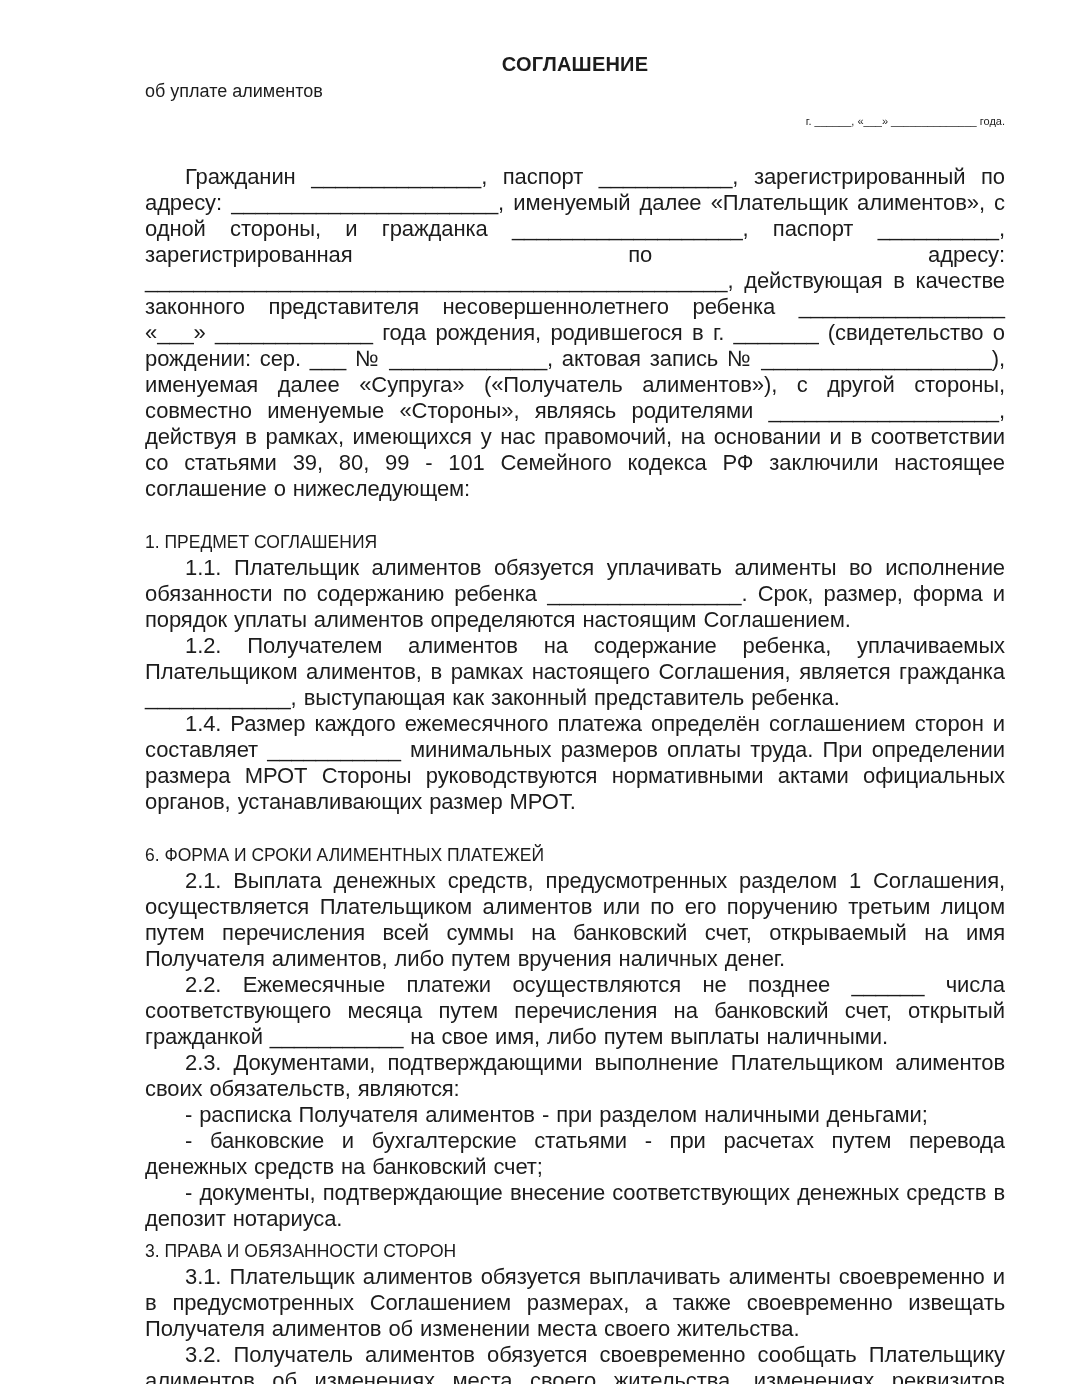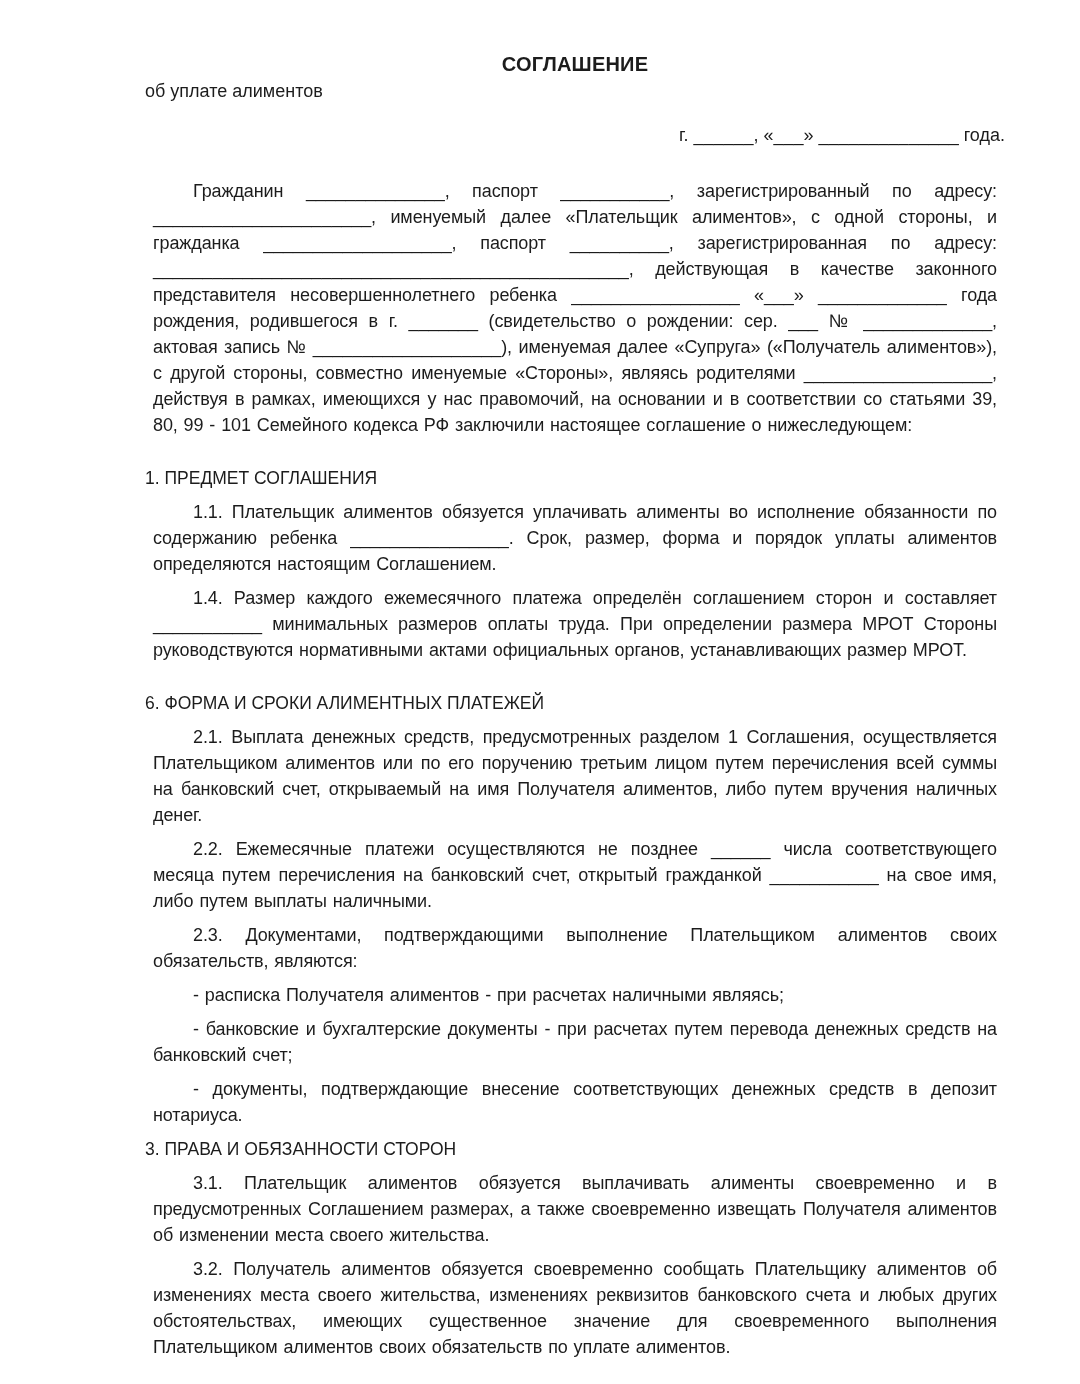--- a/index.html
+++ b/index.html
@@ -30,28 +30,28 @@
     letter-spacing: 0.2px;
   }
   .doc-subtitle {
     text-align: left;
     font-size: 18px;
     line-height: 26px;
     font-weight: normal;
   }
   .date-line {
     text-align: right;
-    font-size: 18px;
+    font-size: 11px;
     line-height: 30px;
-    margin-top: 16px;
+    margin-top: 2px;
     white-space: nowrap;
   }
   p.body-par {
-    margin: 8px;
-    font-size: 18px;
+    margin: 0;
+    font-size: 22px;
     line-height: 26px;
     text-align: justify;
     text-indent: 40px;
     letter-spacing: -0.1px;
     word-spacing: 1px;
   }
   p.preamble {
     margin-top: 28px;
   }
   h2.section-heading {
@@ -76,29 +76,30 @@
 
   <div class="doc-subtitle">об уплате алиментов</div>
 
   <div class="date-line">г. ______, «___» ______________ года.</div>
 
   <p class="body-par preamble">Гражданин ______________, паспорт ___________, зарегистрированный по адресу: ______________________, именуемый далее «Плательщик алиментов», с одной стороны, и гражданка ___________________, паспорт __________, зарегистрированная по адресу: ________________________________________________, действующая в качестве законного представителя несовершеннолетнего ребенка _________________ «___» _____________ года рождения, родившегося в г. _______ (свидетельство о рождении: сер. ___ № _____________, актовая запись № ___________________), именуемая далее «Супруга» («Получатель алиментов»), с другой стороны, совместно именуемые «Стороны», являясь родителями ___________________, действуя в рамках, имеющихся у нас правомочий, на основании и в соответствии со статьями 39, 80, 99 - 101 Семейного кодекса РФ заключили настоящее соглашение о нижеследующем:</p>
 
   <h2 class="section-heading spaced">1. ПРЕДМЕТ СОГЛАШЕНИЯ</h2>
 
   <p class="body-par">1.1. Плательщик алиментов обязуется уплачивать алименты во исполнение обязанности по содержанию ребенка ________________. Срок, размер, форма и порядок уплаты алиментов определяются настоящим Соглашением.</p>
+  <p class="body-par">1.2. Получателем алиментов на содержание ребенка, уплачиваемых Плательщиком алиментов, в рамках настоящего Соглашения, является гражданка ____________, выступающая как законный представитель ребенка.</p>
   <p class="body-par">1.4. Размер каждого ежемесячного платежа определён соглашением сторон и составляет ___________ минимальных размеров оплаты труда. При определении размера МРОТ Стороны руководствуются нормативными актами официальных органов, устанавливающих размер МРОТ.</p>
 
   <h2 class="section-heading spaced">6. ФОРМА И СРОКИ АЛИМЕНТНЫХ ПЛАТЕЖЕЙ</h2>
 
   <p class="body-par">2.1. Выплата денежных средств, предусмотренных разделом 1 Соглашения, осуществляется Плательщиком алиментов или по его поручению третьим лицом путем перечисления всей суммы на банковский счет, открываемый на имя Получателя алиментов, либо путем вручения наличных денег.</p>
   <p class="body-par">2.2. Ежемесячные платежи осуществляются не позднее ______ числа соответствующего месяца путем перечисления на банковский счет, открытый гражданкой ___________ на свое имя, либо путем выплаты наличными.</p>
   <p class="body-par">2.3. Документами, подтверждающими выполнение Плательщиком алиментов своих обязательств, являются:</p>
-  <p class="body-par">- расписка Получателя алиментов - при расчетах наличными являясь;</p>
-  <p class="body-par">- банковские и бухгалтерские документы - при расчетах путем перевода денежных средств на банковский счет;</p>
+  <p class="body-par">- расписка Получателя алиментов - при разделом наличными деньгами;</p>
+  <p class="body-par">- банковские и бухгалтерские статьями - при расчетах путем перевода денежных средств на банковский счет;</p>
   <p class="body-par">- документы, подтверждающие внесение соответствующих денежных средств в депозит нотариуса.</p>
 
   <h2 class="section-heading tight">3. ПРАВА И ОБЯЗАННОСТИ СТОРОН</h2>
 
   <p class="body-par">3.1. Плательщик алиментов обязуется выплачивать алименты своевременно и в предусмотренных Соглашением размерах, а также своевременно извещать Получателя алиментов об изменении места своего жительства.</p>
   <p class="body-par">3.2. Получатель алиментов обязуется своевременно сообщать Плательщику алиментов об изменениях места своего жительства, изменениях реквизитов банковского счета и любых других обстоятельствах, имеющих существенное значение для своевременного выполнения Плательщиком алиментов своих обязательств по уплате алиментов.</p>
 
 </div>
 
 </body></html>

